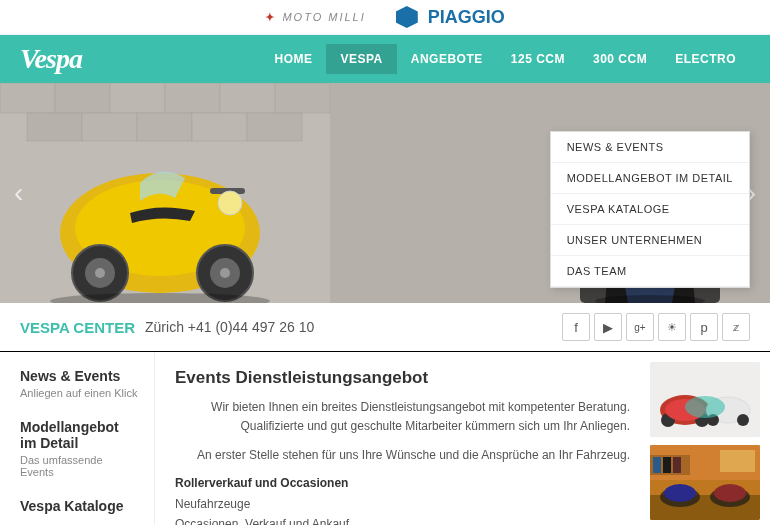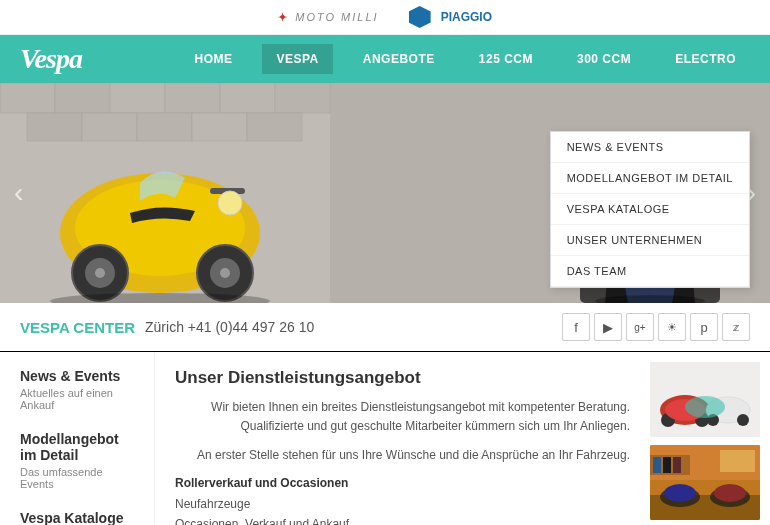--- a/index.html
+++ b/index.html
@@ -38,21 +38,21 @@
       font-family: Georgia, serif;
       font-style: italic;
       font-size: 28px;
       color: #fff;
       font-weight: bold;
       letter-spacing: -1px;
     }
     .main-nav {
       margin-left: auto;
       display: flex;
-      gap: 16px;
+      gap: 0;
     }
     .nav-item {
       color: #fff;
       padding: 8px 14px;
       font-size: 12px;
       font-weight: bold;
       cursor: pointer;
       text-transform: uppercase;
       letter-spacing: 0.5px;
     }
@@ -253,21 +253,21 @@
 </head>
 <body>
 
 <div class="top-bar">
   <div class="top-bar-logo">
     <span style="color:#c0392b; font-weight:bold; font-size:11px; letter-spacing:2px;">✦</span>
     <span style="font-size:11px; letter-spacing:2px; color:#888; font-style:italic;">MOTO MILLI</span>
   </div>
   <div class="top-bar-logo">
     <span style="display:inline-block; width:22px; height:22px; background:#1a6fa8; clip-path:polygon(50% 0%,100% 25%,100% 75%,50% 100%,0% 75%,0% 25%); margin-right:4px;"></span>
-    <span style="color:#1a6fa8; font-weight:bold; font-size:12px;">PIAGGIO</span>
+    <span style="color:#1a6fa8; font-weight:bold; font-size:18px;">PIAGGIO</span>
   </div>
 </div>
 
 <div class="site-header">
   <div class="site-logo">
     <span class="vespa-text">Vespa</span>
   </div>
   <nav class="main-nav">
     <div class="nav-item">HOME</div>
     <div class="nav-item active">VESPA</div>
@@ -367,34 +367,34 @@
     <div class="social-icon">p</div>
     <div class="social-icon" style="font-size:11px;">𝕫</div>
   </div>
 </div>
 
 <div class="main-content">
 
   <div class="sidebar">
     <div class="sidebar-item">
       <div class="sidebar-item-title">News &amp; Events</div>
-      <div class="sidebar-item-subtitle">Aktuelles auf einen Ankauf</div>
+      <div class="sidebar-item-subtitle">Anliegen auf einen Klick</div>
     </div>
     <div class="sidebar-item">
       <div class="sidebar-item-title">Modellangebot im Detail</div>
       <div class="sidebar-item-subtitle">Das umfassende Events</div>
     </div>
     <div class="sidebar-item">
       <div class="sidebar-item-title">Vespa Kataloge</div>
     </div>
 
   </div>
 
   <div class="content-area">
-    <h2 class="content-title">Unser Dienstleistungsangebot</h2>
+    <h2 class="content-title">Events Dienstleistungsangebot</h2>
     <p class="content-text">Wir bieten Ihnen ein breites Dienstleistungsangebot mit kompetenter Beratung. Qualifizierte und gut geschulte Mitarbeiter kümmern sich um Ihr Anliegen.</p>
     <p class="content-text">An erster Stelle stehen für uns Ihre Wünsche und die Ansprüche an Ihr Fahrzeug.</p>
     <div class="content-subheading">Rollerverkauf und Occasionen</div>
     <ul class="content-list">
       <li>Neufahrzeuge</li>
       <li>Occasionen, Verkauf und Ankauf</li>
 
     </ul>
 
   </div>

